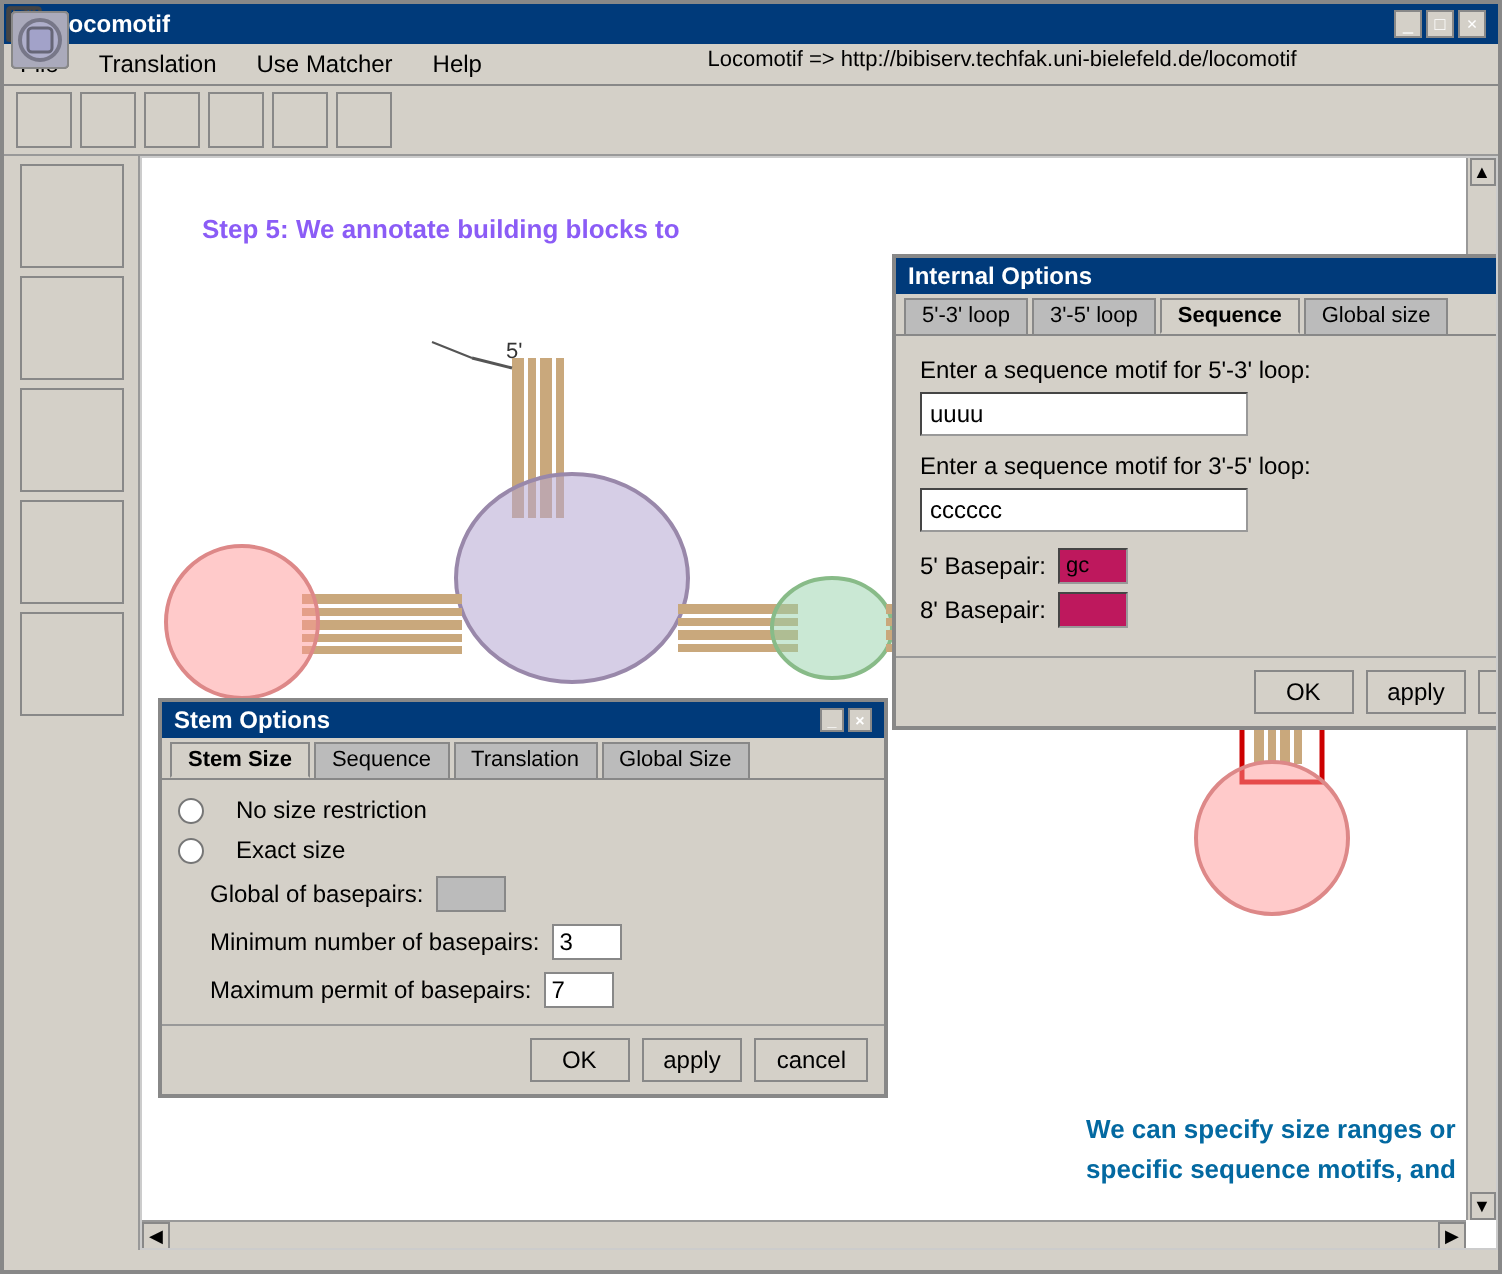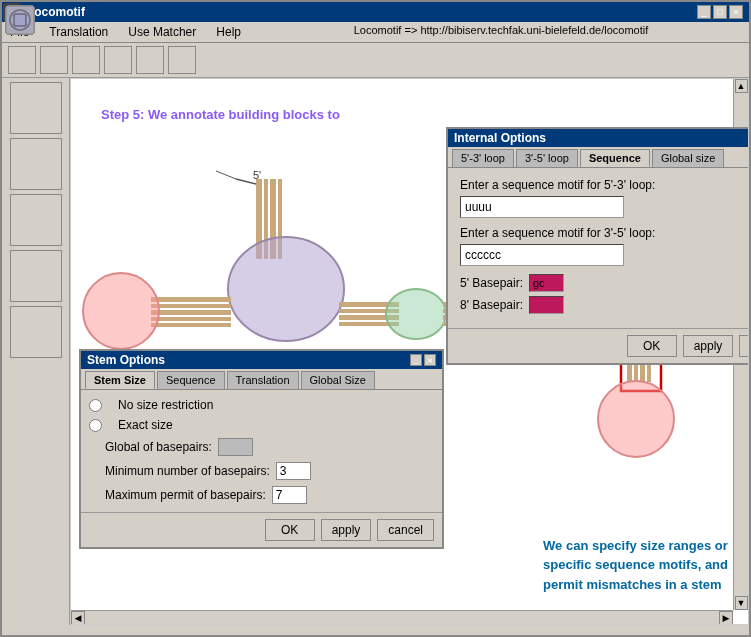--- a/index.html
+++ b/index.html
@@ -237,21 +237,20 @@
 
         <circle cx="565" cy="340" r="38" fill="rgba(255,150,150,0.5)" stroke="#d88" stroke-width="2"></circle>
 
         <line x1="185" y1="105" x2="165" y2="100" stroke="#555" stroke-width="1.5"></line>
         <line x1="165" y1="100" x2="145" y2="92" stroke="#555" stroke-width="1"></line>
       </svg>
 
       <div class="desc-text" style="bottom:30px; right:20px; position:absolute;">
         <div>We can specify size ranges or</div>
         <div>specific sequence motifs, and</div>
-        <div>permit mismatches in a stem</div>
       </div>
 
       <div style="position:absolute;bottom:0;left:0;right:15px;height:14px;background:#d4d0c8;border-top:1px solid #999;display:flex;align-items:center;">
         <div style="width:14px;height:14px;background:#d4d0c8;border:1px solid #888;display:flex;align-items:center;justify-content:center;font-size:9px;cursor:pointer;">◀</div>
         <div style="flex:1;height:10px;background:#d4d0c8;"></div>
         <div style="width:14px;height:14px;background:#d4d0c8;border:1px solid #888;display:flex;align-items:center;justify-content:center;font-size:9px;cursor:pointer;">▶</div>
       </div>
 
       <div style="position:absolute;right:0;top:0;bottom:14px;width:15px;background:#d4d0c8;border-left:1px solid #999;display:flex;flex-direction:column;align-items:center;">
         <div style="width:13px;height:14px;background:#d4d0c8;border:1px solid #888;display:flex;align-items:center;justify-content:center;font-size:9px;cursor:pointer;">▲</div>

